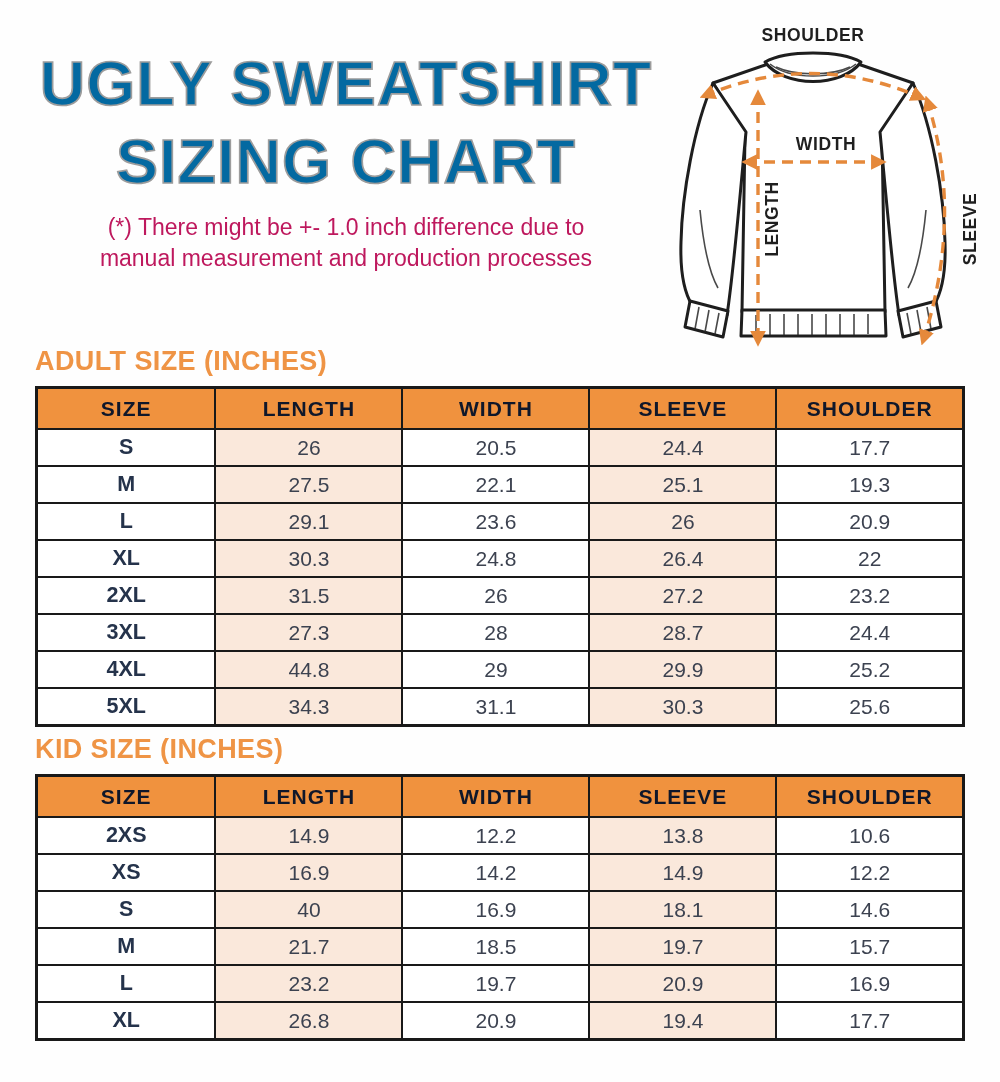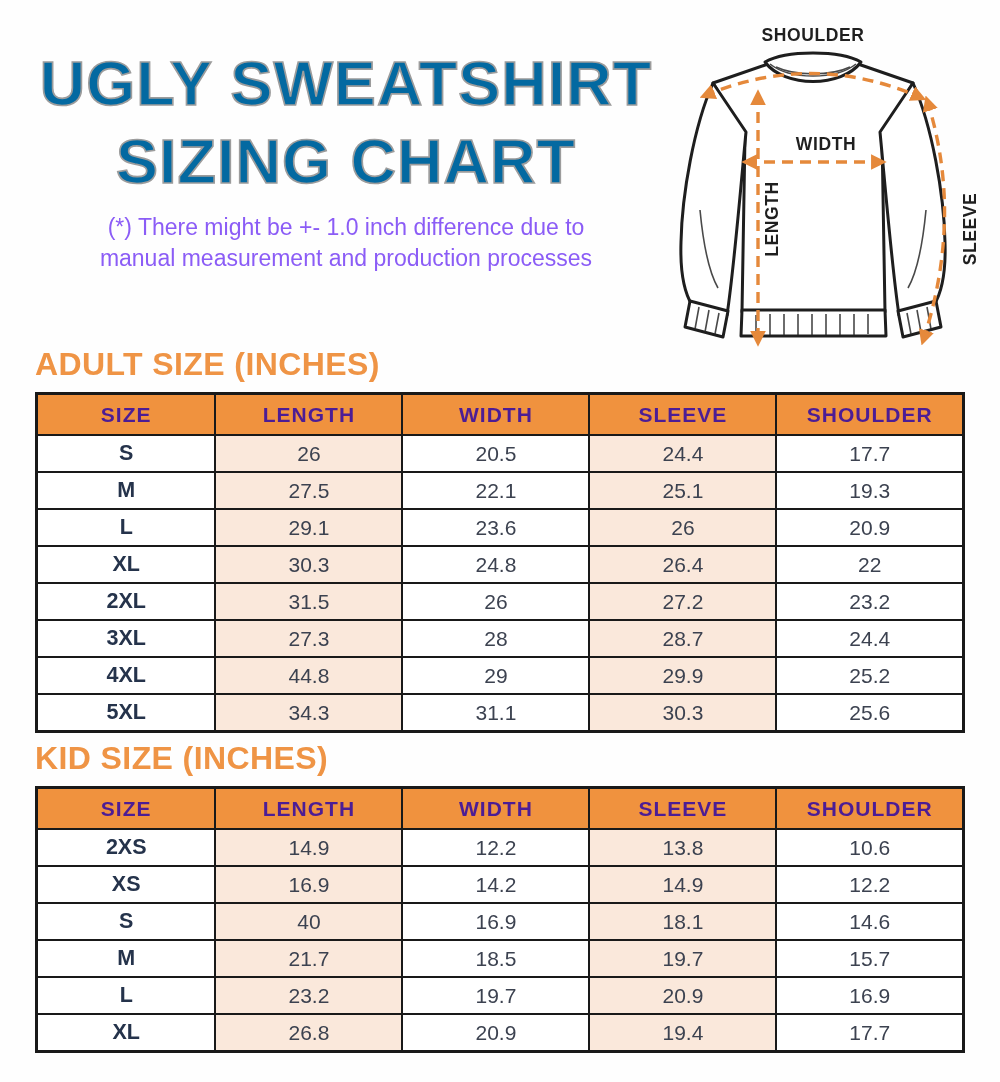--- a/index.html
+++ b/index.html
@@ -10,40 +10,40 @@
   .page{position:relative;width:1000px;height:1082px;background:#fefefe;overflow:hidden;}
 
   
   .header{position:relative;height:346px;}
   .title-block{position:absolute;top:44px;left:0;width:692px;text-align:center;}
   .title-line{
     font-size:63px;font-weight:bold;color:#0369a1;letter-spacing:1px;
     line-height:1.24;-webkit-text-stroke:1.7px #9c9c9c;
   }
   .disclaimer{
-    margin-top:12px;font-size:23px;color:#8b5cf6;line-height:1.32;
+    margin-top:12px;font-size:23px;color:#be185d;line-height:1.32;
   }
 
   
   .diagram{position:absolute;top:14px;left:666px;width:334px;height:334px;}
   .diagram svg{display:block;}
   .d-label{font-family:"Liberation Sans",sans-serif;font-size:17.5px;font-weight:bold;
     fill:#1f1f1f;letter-spacing:.6px;}
 
   
   .section{margin:0 35px;width:930px;}
   .section-heading{
-    margin:0 0 9px 0;font-size:32px;font-weight:bold;color:#ef9445;letter-spacing:.4px;
+    margin:0 0 9px 0;font-size:27px;font-weight:bold;color:#ef9445;letter-spacing:.4px;
   }
   .kid{margin-top:7px;}
   table{width:100%;border-collapse:collapse;border:3px solid #191919;table-layout:fixed;}
   col.c-size{width:19.3%;}
   col.c-other{width:20.175%;}
   th{
-    background:#f0923e;color:#4c1d95;font-size:21px;font-weight:bold;
+    background:#f0923e;color:#0f172a;font-size:21px;font-weight:bold;
     letter-spacing:1px;height:37px;border:2.4px solid #191919;text-align:center;
   }
   td{
     height:33px;text-align:center;font-size:21px;color:#3c4250;
     border:2.4px solid #191919;background:#ffffff;
   }
   td.size{font-weight:bold;color:#25334b;font-size:21.5px;}
   td.peach{background:#fae8db;}
 </style>
 </head>

